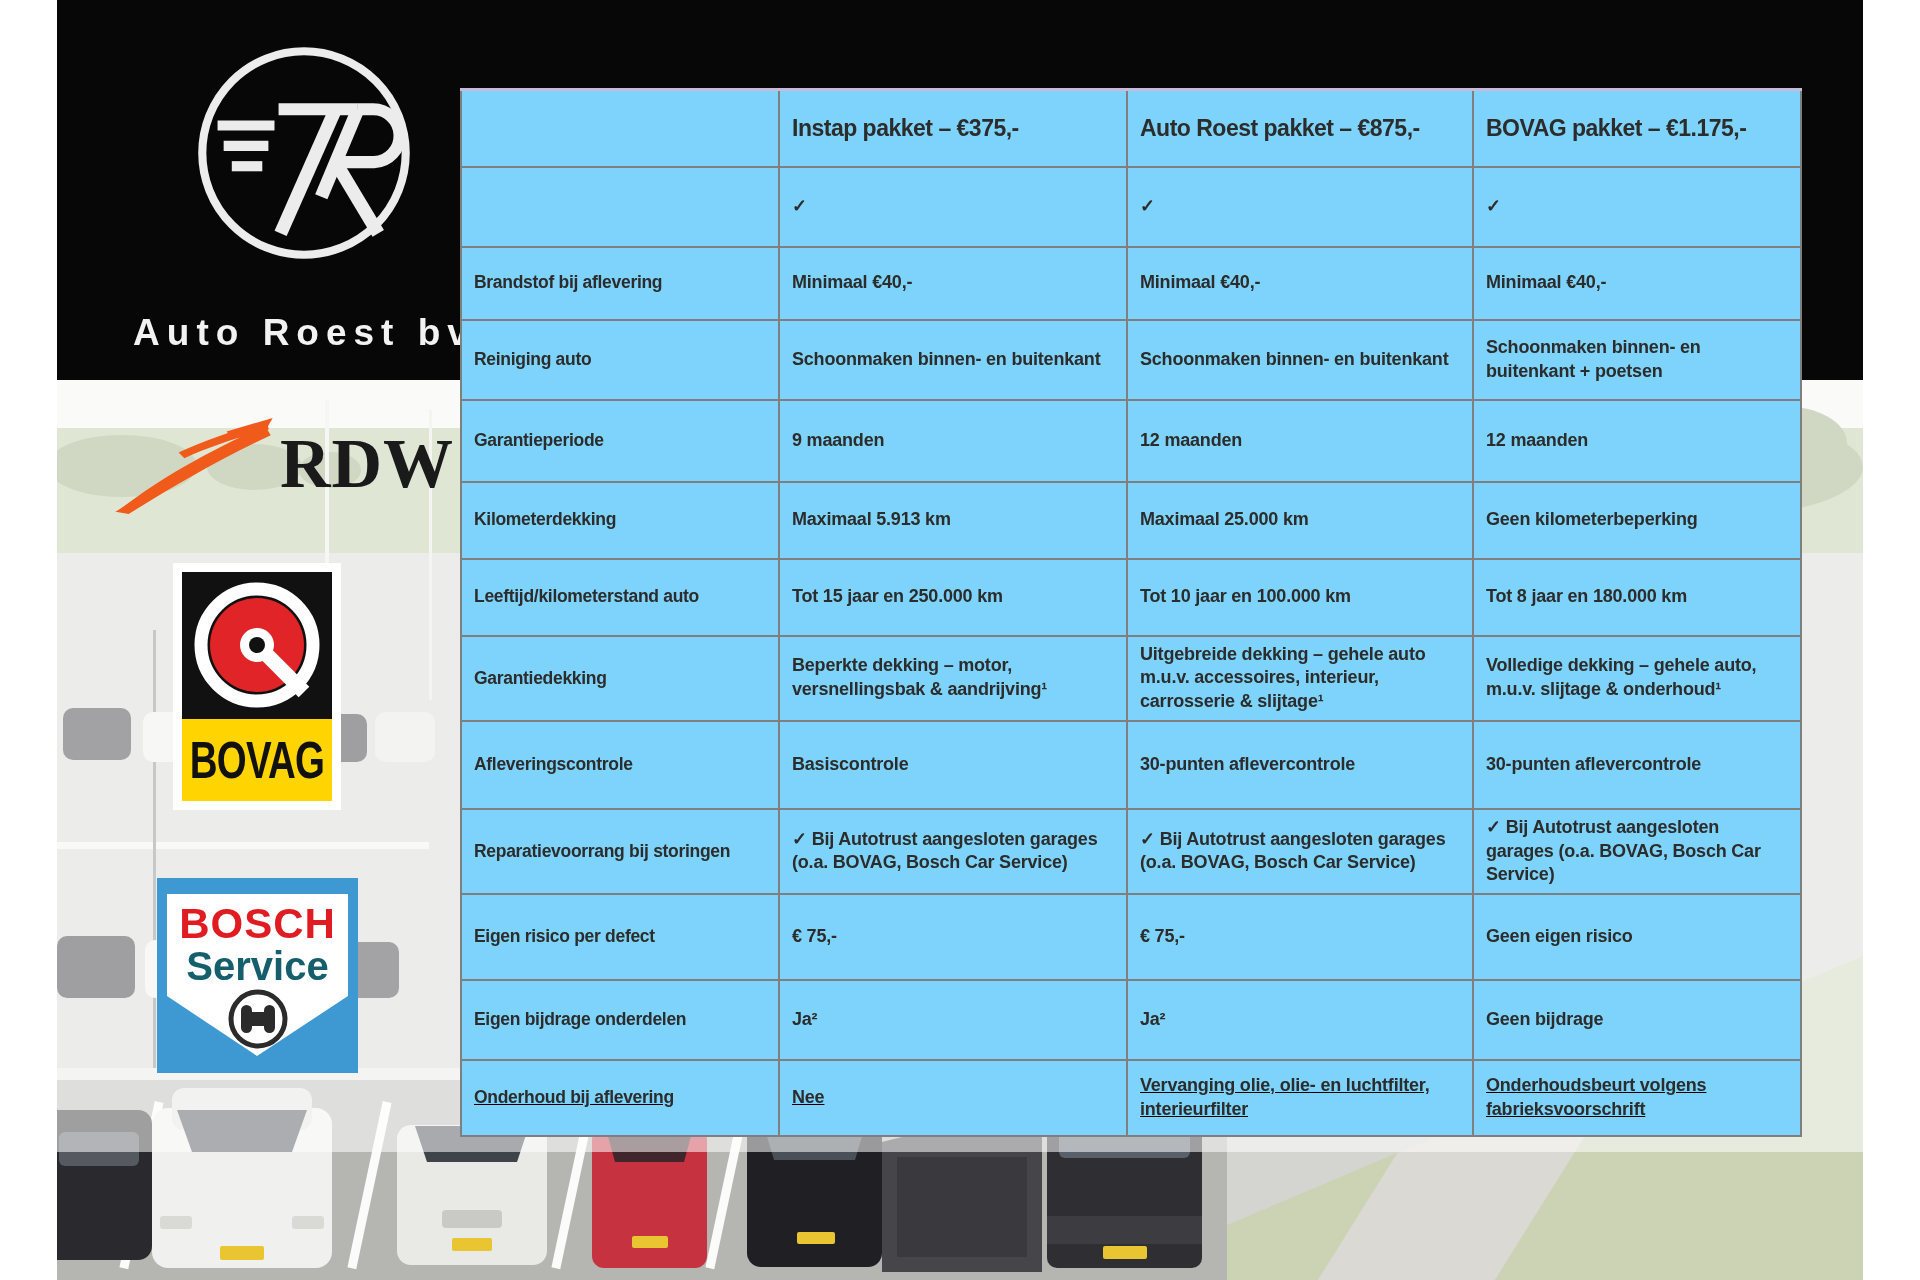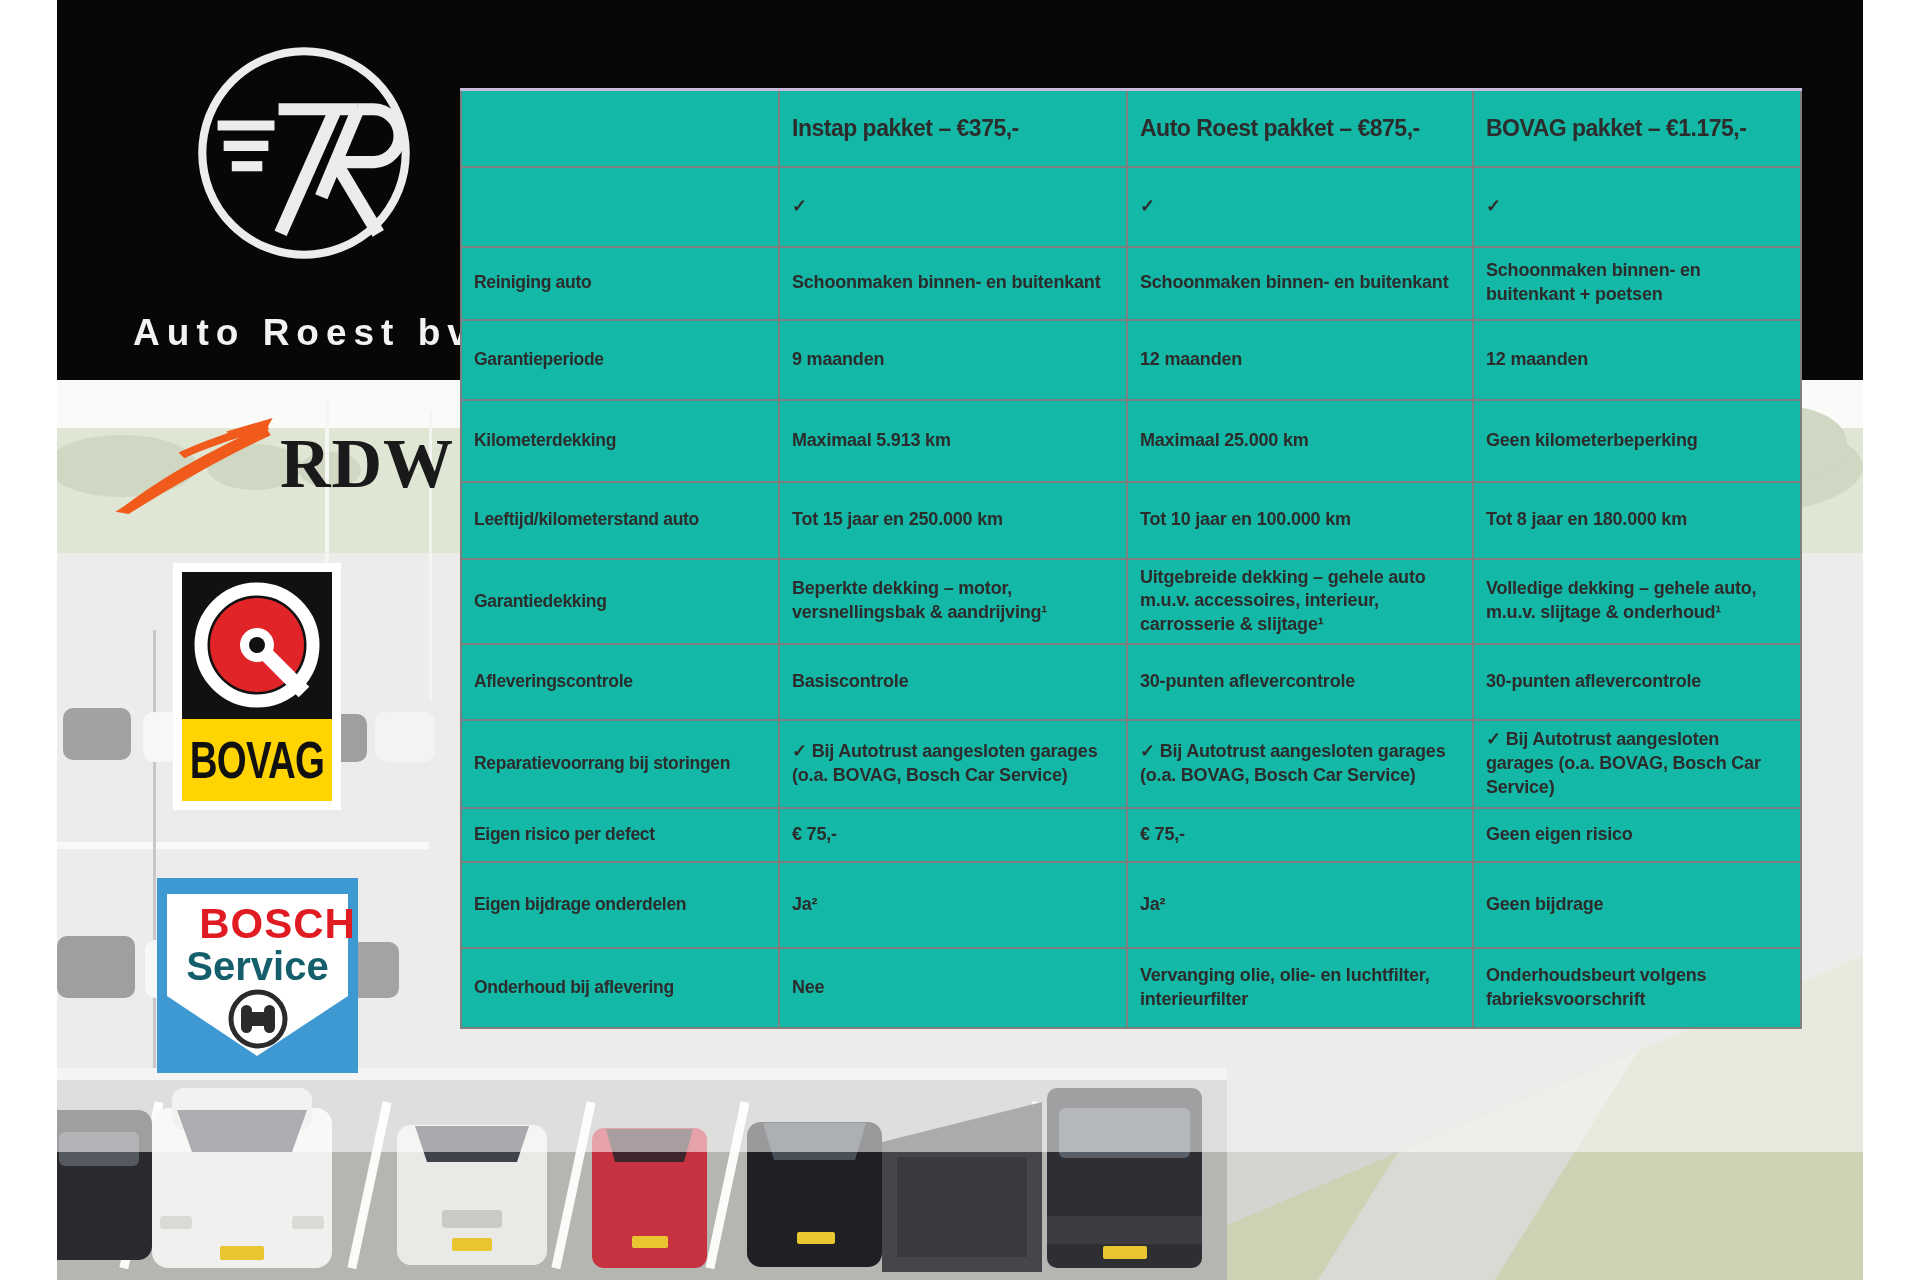--- a/index.html
+++ b/index.html
@@ -56,27 +56,27 @@
   .rdw-text{position:absolute;left:172px;top:14px;font-family:"Liberation Serif",serif;font-weight:700;
             font-size:70px;color:#1a1a1a;letter-spacing:1px;}
   .bovag-logo{position:absolute;left:173px;top:563px;width:168px;height:247px;background:#ffffff;z-index:4;
               box-sizing:border-box;padding:9px;}
   .bovag-mark{display:block;width:150px;height:147px;}
   .bovag-band{width:150px;height:82px;background:#FFD400;display:flex;align-items:center;justify-content:center;}
   .bovag-word{font-size:52px;font-weight:700;color:#111111;transform:scaleX(0.74);letter-spacing:-1px;}
   .bosch-logo{position:absolute;left:157px;top:878px;width:201px;height:195px;background:#3E98D2;z-index:4;}
   .bosch-banner{position:absolute;left:0;top:0;width:201px;height:195px;}
   .bosch-word{position:absolute;left:0;top:22px;width:201px;text-align:center;
-              font-size:42px;font-weight:700;color:#E11B22;letter-spacing:1px;padding-left:20px;}
+              font-size:42px;font-weight:700;color:#E11B22;letter-spacing:1px;}
   .bosch-service{position:absolute;left:0;top:66px;width:201px;text-align:center;
               font-size:40px;font-weight:700;color:#145F6B;}
   .bosch-armature{position:absolute;left:68px;top:108px;width:66px;height:66px;}
   
   .table-wrap{position:absolute;left:460px;top:88px;width:1340px;z-index:5;}
-  table.pkg{border-collapse:collapse;table-layout:fixed;width:1340px;background:#14b8a6;
+  table.pkg{border-collapse:collapse;table-layout:fixed;width:1340px;background:#7dd3fc;
             border:2px solid #7f7f7f;border-top:3px solid #c9badb;}
   table.pkg col.c0{width:318px;} table.pkg col.c1{width:348px;}
   table.pkg col.c2{width:346px;} table.pkg col.c3{width:328px;}
   table.pkg th,table.pkg td{
     border:2px solid #7f7f7f;vertical-align:middle;text-align:left;
     color:#2c2c2c;padding:6px 12px;line-height:1.32;box-sizing:border-box;
   }
   table.pkg thead tr{height:77px;}
   table.pkg thead th{font-size:23px;font-weight:700;letter-spacing:-0.5px;white-space:nowrap;overflow:hidden;}
   td.label-cell{font-size:17.5px;font-weight:700;letter-spacing:-0.3px;white-space:nowrap;overflow:visible;}
@@ -253,20 +253,26 @@
         </tr>
       </thead>
       <tbody>
           <tr>
             <td class="label-cell"></td>
             <td class="value-cell">✓</td>
             <td class="value-cell">✓</td>
             <td class="value-cell">✓</td>
           </tr>
           <tr>
+            <td class="label-cell">Brandstof bij aflevering</td>
+            <td class="value-cell">Minimaal €40,-</td>
+            <td class="value-cell">Minimaal €40,-</td>
+            <td class="value-cell">Minimaal €40,-</td>
+          </tr>
+          <tr>
             <td class="label-cell">Reiniging auto</td>
             <td class="value-cell">Schoonmaken binnen- en buitenkant</td>
             <td class="value-cell">Schoonmaken binnen- en buitenkant</td>
             <td class="value-cell">Schoonmaken binnen- en buitenkant + poetsen</td>
           </tr>
           <tr>
             <td class="label-cell">Garantieperiode</td>
             <td class="value-cell">9 maanden</td>
             <td class="value-cell">12 maanden</td>
             <td class="value-cell">12 maanden</td>

